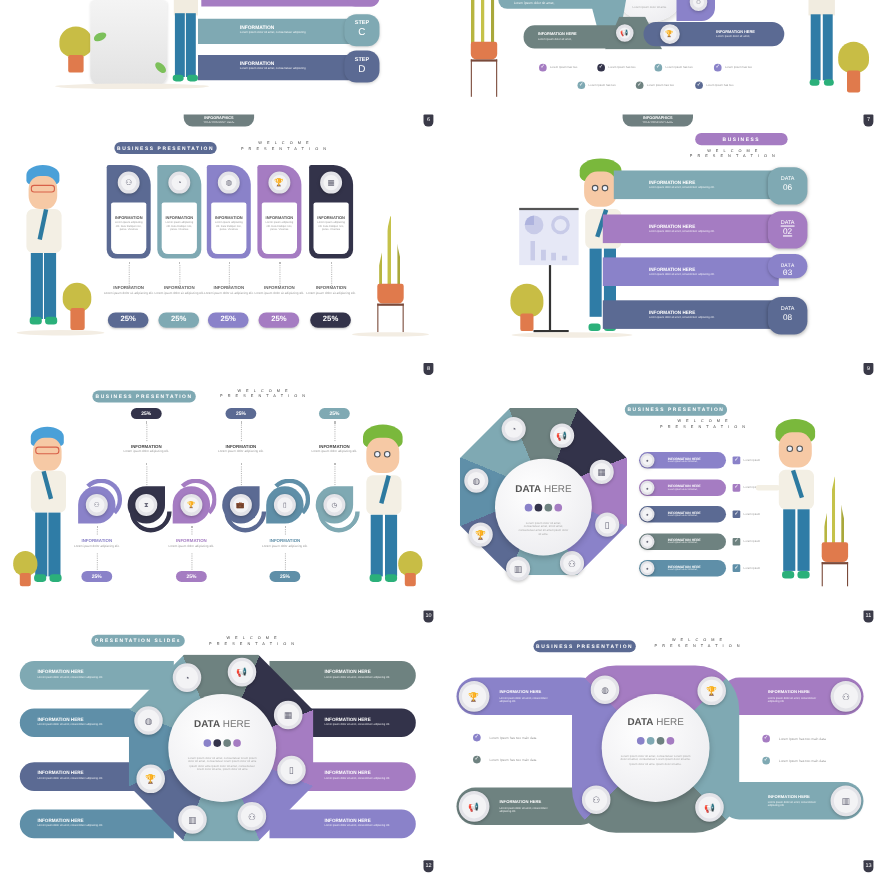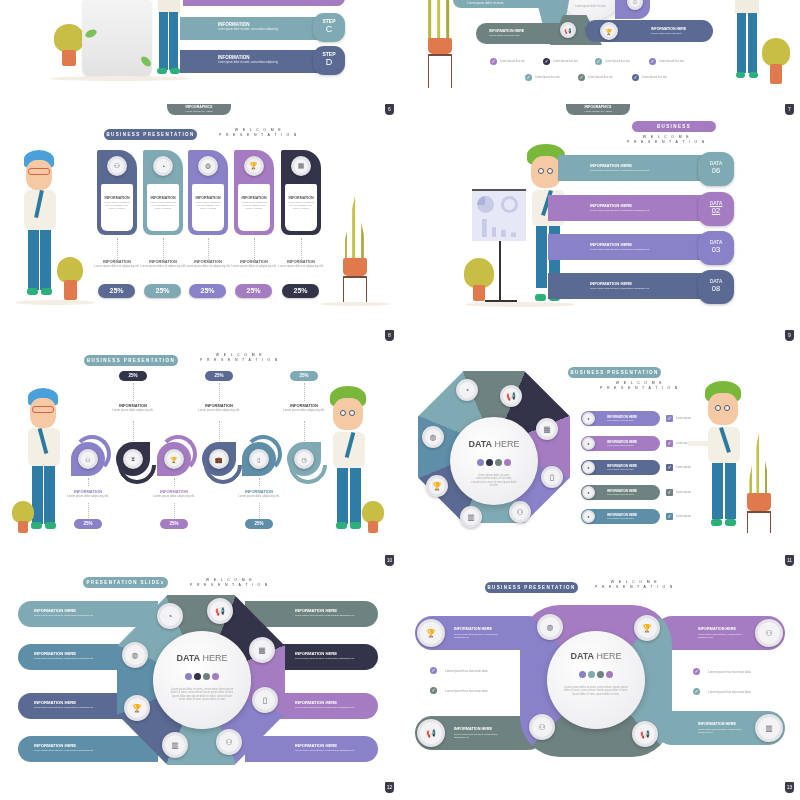--- a/index.html
+++ b/index.html
@@ -252,21 +252,21 @@
         <span class="s" style="left: 42px; top: 14px; font-size: 2.4px;">Lorem ipsum dolor sit amet, consectetuer adipiscing elit.</span>
       </div>
       <div class="badge" style="left: 298px; top: 74px; width: 36px; height: 34px; background: rgb(165, 124, 194); border-radius: 12px; box-shadow: rgba(0, 0, 0, 0.25) 0px 1px 3px; text-decoration: underline;">
         <div style="font-size: 5px; font-weight: normal; margin-top: 8px;">DATA</div>
         <div style="font-size: 7.5px; font-weight: normal;">02</div>
       </div>
       <div class="bar" style="left: 148px; top: 116px; width: 160px; height: 26px; background: rgb(138, 130, 201); border-radius: 0px;">
         <span class="t" style="left: 42px; top: 8px; font-size: 4.2px;">INFORMATION HERE</span>
         <span class="s" style="left: 42px; top: 14px; font-size: 2.4px;">Lorem ipsum dolor sit amet, consectetuer adipiscing elit.</span>
       </div>
-      <div class="badge" style="left: 298px; top: 113px; width: 36px; height: 34px; background: rgb(138, 130, 201); border-radius: 12px; box-shadow: rgba(0, 0, 0, 0.25) 0px 1px 3px;">
+      <div class="badge" style="left: 298px; top: 113px; width: 36px; height: 22px; background: rgb(138, 130, 201); border-radius: 12px; box-shadow: rgba(0, 0, 0, 0.25) 0px 1px 3px; font-family: Liberation Mono, monospace;">
         <div style="font-size: 5px; font-weight: normal; margin-top: 8px;">DATA</div>
         <div style="font-size: 7.5px; font-weight: normal;">03</div>
       </div>
       <div class="bar" style="left: 148px; top: 155px; width: 160px; height: 26px; background: rgb(91, 106, 147); border-radius: 0px;">
         <span class="t" style="left: 42px; top: 8px; font-size: 4.2px;">INFORMATION HERE</span>
         <span class="s" style="left: 42px; top: 14px; font-size: 2.4px;">Lorem ipsum dolor sit amet, consectetuer adipiscing elit.</span>
       </div>
       <div class="badge" style="left: 298px; top: 152px; width: 36px; height: 34px; background: rgb(91, 106, 147); border-radius: 12px; box-shadow: rgba(0, 0, 0, 0.25) 0px 1px 3px;">
         <div style="font-size: 5px; font-weight: normal; margin-top: 8px;">DATA</div>
         <div style="font-size: 7.5px; font-weight: normal;">08</div>

